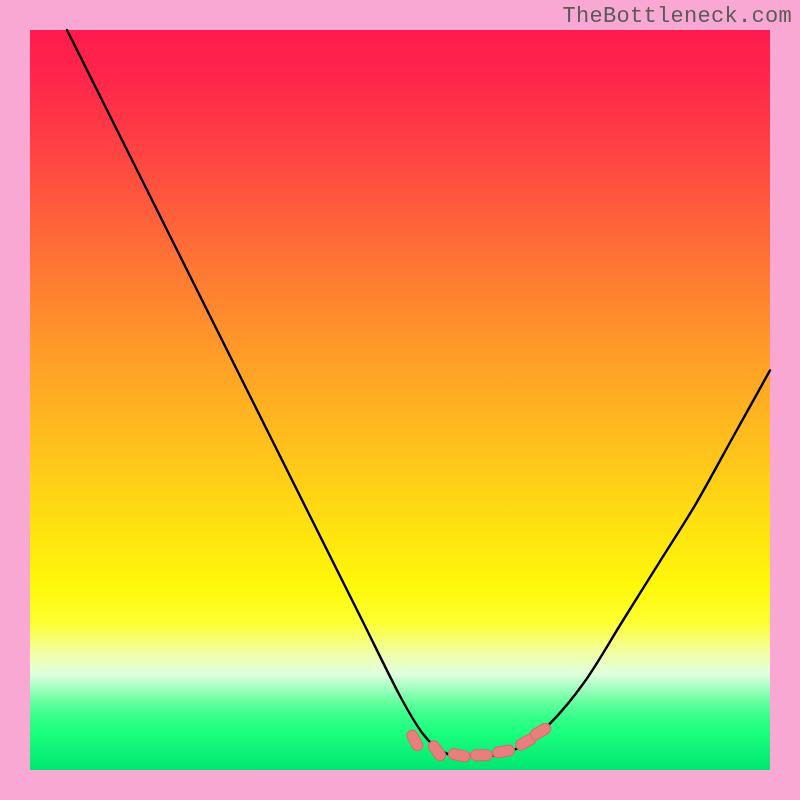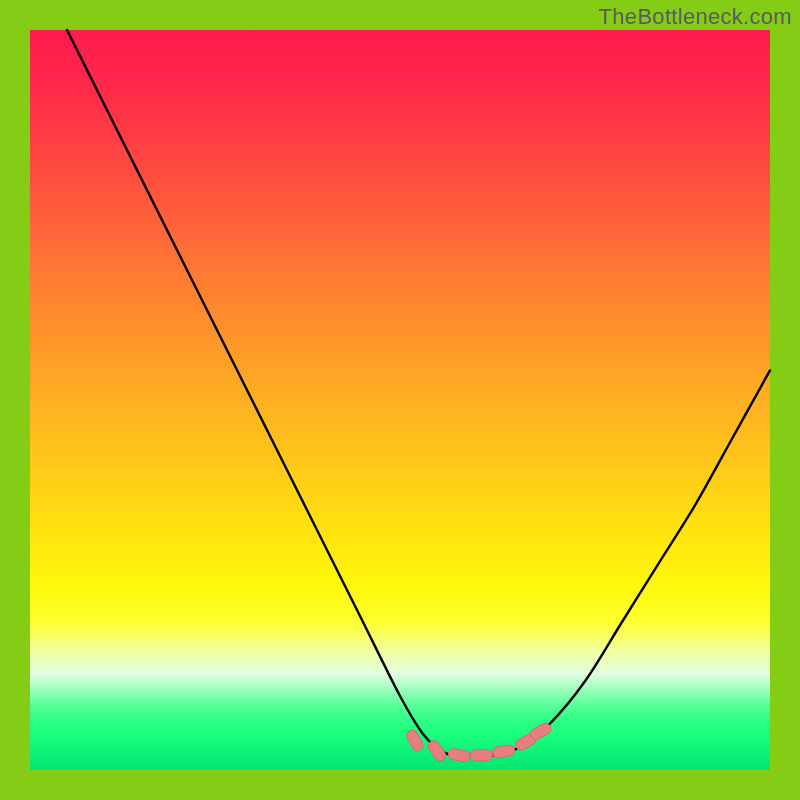--- a/index.html
+++ b/index.html
@@ -9,21 +9,22 @@
     height: 800px;
     background: #000;
     font-family: Arial, Helvetica, sans-serif;
     overflow: hidden;
   }
   .frame {
     position: absolute;
     top: 0; left: 0;
     width: 800px;
     height: 800px;
-    background: #84cc16;
+    background: #f9a8d4;
+    font-family: Liberation Mono, monospace;
   }
   .plot {
     position: absolute;
     top: 30px;
     left: 30px;
     width: 740px;
     height: 740px;
     background: linear-gradient(
       to bottom,
       #ff1a4d 0%,

